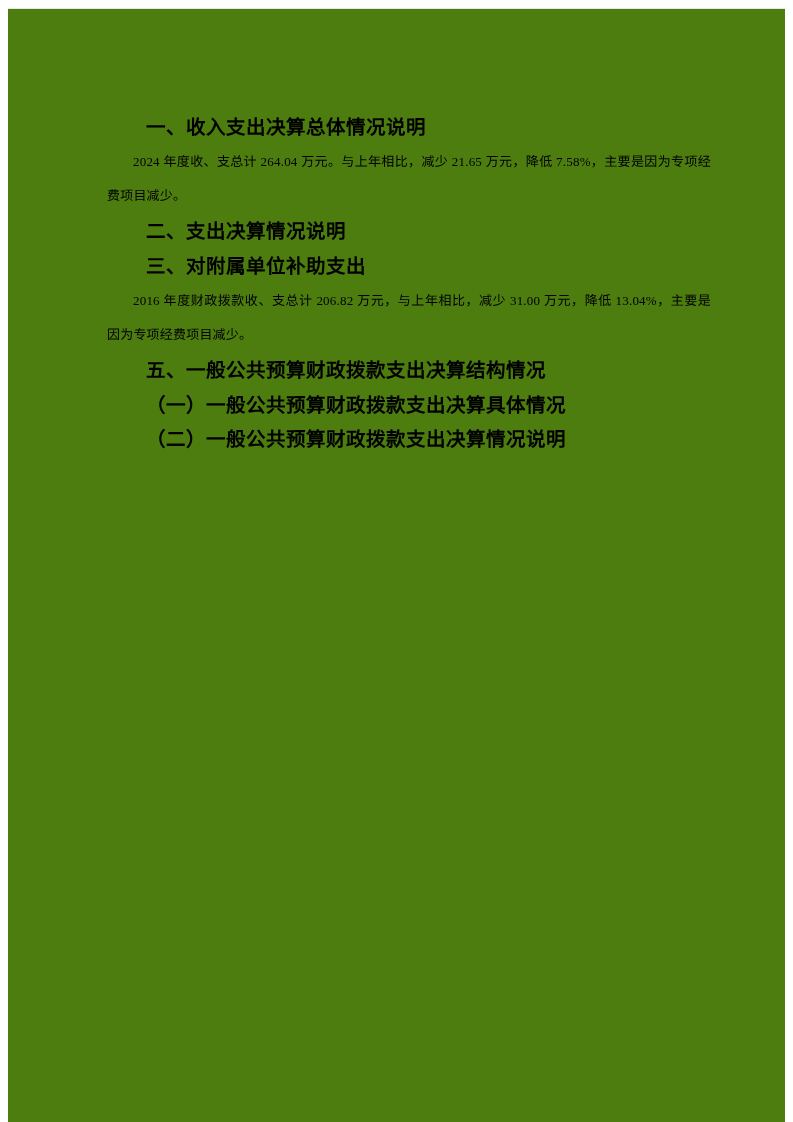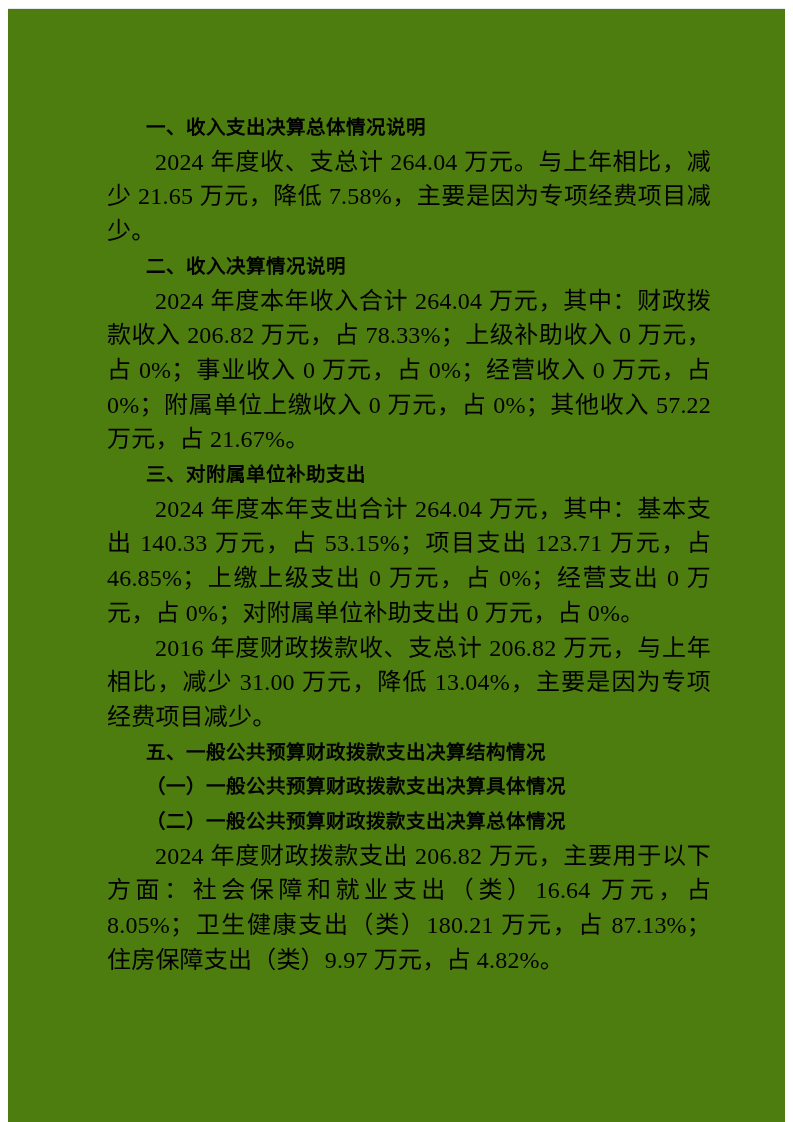--- a/index.html
+++ b/index.html
@@ -30,48 +30,45 @@
     font-size: 19.5px;
     line-height: 34.7px;
     margin: 0;
     text-indent: 2em;
     letter-spacing: 0.5px;
     text-align: left;
   }
   .doc-para {
     font-family: "Liberation Serif", "DejaVu Serif", serif;
     font-weight: normal;
-    font-size: 24px;
+    font-size: 13px;
     line-height: 34.7px;
     margin: 0;
     text-indent: 2em;
     text-align: justify;
     text-align-last: left;
     letter-spacing: 0.2px;
   }
 </style>
 </head>
 <body>
 
 <div class="page">
   <div class="content">
 
     <h2 class="doc-heading">一、收入支出决算总体情况说明</h2>
     <p class="doc-para">2024 年度收、支总计 264.04 万元。与上年相比，减少 21.65 万元，降低 7.58%，主要是因为专项经费项目减少。</p>
 
-    <h2 class="doc-heading">二、收入决算情况说明</h2>
-    <p class="doc-para">2024 年度本年收入合计 264.04 万元，其中：财政拨款收入 206.82 万元，占 78.33%；上级补助收入 0 万元，占 0%；事业收入 0 万元，占 0%；经营收入 0 万元，占 0%；附属单位上缴收入 0 万元，占 0%；其他收入 57.22 万元，占 21.67%。</p>
+    <h2 class="doc-heading">二、支出决算情况说明</h2>
 
     <h2 class="doc-heading">三、对附属单位补助支出</h2>
-    <p class="doc-para">2024 年度本年支出合计 264.04 万元，其中：基本支出 140.33 万元，占 53.15%；项目支出 123.71 万元，占 46.85%；上缴上级支出 0 万元，占 0%；经营支出 0 万元，占 0%；对附属单位补助支出 0 万元，占 0%。</p>
 
     <p class="doc-para">2016 年度财政拨款收、支总计 206.82 万元，与上年相比，减少 31.00 万元，降低 13.04%，主要是因为专项经费项目减少。</p>
 
     <h2 class="doc-heading">五、一般公共预算财政拨款支出决算结构情况</h2>
 
     <h3 class="doc-subheading">（一）一般公共预算财政拨款支出决算具体情况</h3>
 
-    <h3 class="doc-subheading">（二）一般公共预算财政拨款支出决算总体情况</h3>
-    <p class="doc-para">2024 年度财政拨款支出 206.82 万元，主要用于以下方面：社会保障和就业支出（类）16.64 万元，占 8.05%；卫生健康支出（类）180.21 万元，占 87.13%；住房保障支出（类）9.97 万元，占 4.82%。</p>
+    <h3 class="doc-subheading">（二）一般公共预算财政拨款支出决算情况说明</h3>
 
 
   </div>
 </div>
 
 </body></html>

